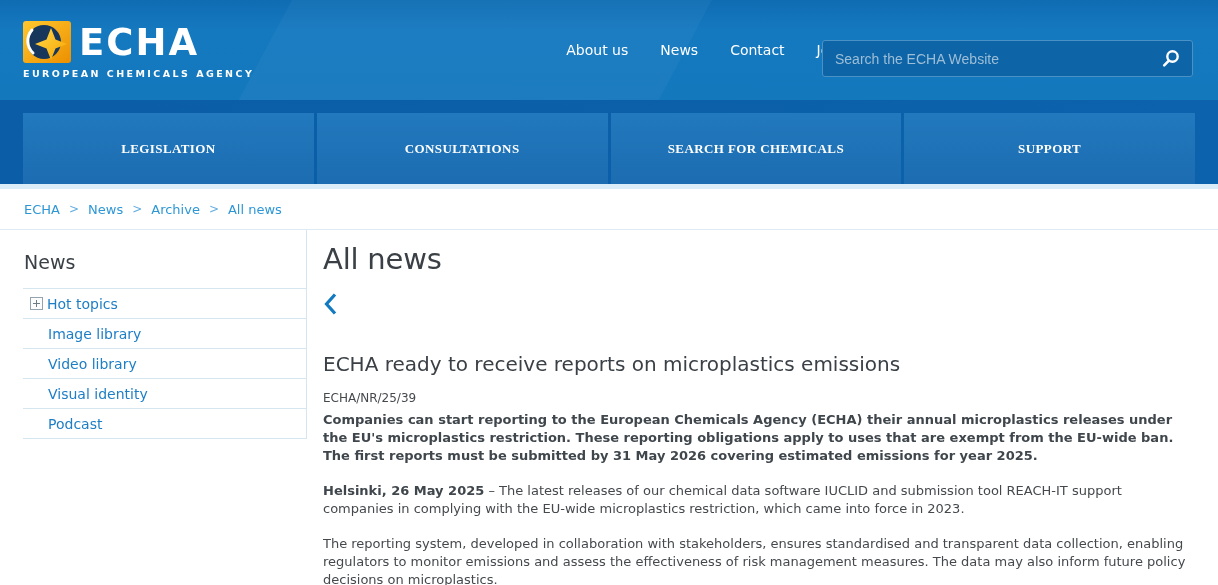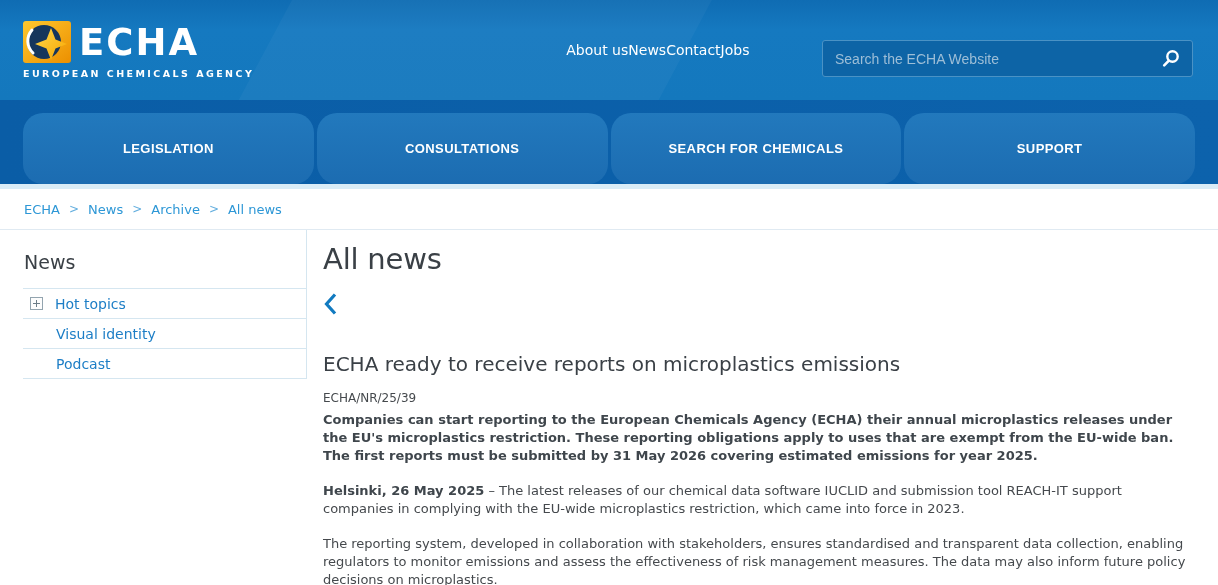--- a/index.html
+++ b/index.html
@@ -27,21 +27,21 @@
   .logo { display: flex; flex-direction: column; margin-left: 23px; cursor: pointer; }
   .logo-row { display: flex; align-items: flex-end; gap: 8px; }
   .logo-acronym {
     color: #ffffff; font-weight: bold; font-size: 37px; line-height: 40px;
     letter-spacing: 2px;
   }
   .logo-tagline {
     color: #ffffff; font-weight: bold; font-size: 9.5px; letter-spacing: 2.45px;
     margin-top: 5px; white-space: nowrap;
   }
-  .top-nav { display: flex; margin-left: 312px; align-items: center; }
+  .top-nav { display: flex; gap: 32px; margin-left: 312px; align-items: center; }
   .top-nav-link { color: #ffffff; font-size: 14px; cursor: pointer; white-space: nowrap; }
   .search-box {
     position: absolute; right: 25px; top: 40px;
     width: 371px; height: 37px;
     background: #0d64a6;
     border: 1px solid #4a92c5;
     border-radius: 3px;
     display: flex; align-items: center;
   }
   .search-input {
@@ -56,24 +56,24 @@
   .main-nav {
     height: 84px;
     background: linear-gradient(90deg, #0a5da6 0%, #0c62ac 100%);
     padding: 13px 23px 0 23px;
     display: flex;
     gap: 3px;
   }
   .nav-tab {
     flex: 1;
     border: none;
-    border-radius: 20px;
+    border-radius: 0;
     background: linear-gradient(180deg, #2279bd 0%, #1c6cb1 100%);
     color: #ffffff;
-    font-family: Liberation Sans, sans-serif;
+    font-family: Liberation Serif, serif;
     font-size: 13px;
     font-weight: bold;
     letter-spacing: 0.4px;
     cursor: pointer;
     text-align: center;
   }
   .nav-strip { height: 5px; background: #d9ecf7; }
 
   
   .breadcrumb {
@@ -96,21 +96,20 @@
     align-self: flex-start;
   }
   .sidebar-title { font-size: 19px; color: #3a4046; font-weight: 400; padding-left: 1px; }
   .sidebar-list { list-style: none; margin-top: 15px; border-bottom: 1px solid #d5e6f0; }
   .sidebar-item {
     border-top: 1px solid #d5e6f0;
     height: 30px;
     display: flex; align-items: center;
     cursor: pointer;
     font-size: 14px;
-    gap: 8px;
   }
   .sidebar-item .expander {
     width: 13px; height: 13px;
     border: 1px solid #93a4af;
     margin-left: 7px;
     position: relative;
     cursor: pointer;
     background: #fdfdfd;
     flex-shrink: 0;
   }
@@ -206,20 +205,28 @@
 
   <aside class="sidebar">
     <h2 class="sidebar-title">News</h2>
     <ul class="sidebar-list">
       <li class="sidebar-item">
         <span class="expander"></span>
         <a class="sidebar-link">Hot topics</a>
       </li>
       <li class="sidebar-item">
         <span class="spacer"></span>
+        <a class="sidebar-link">Image library</a>
+      </li>
+      <li class="sidebar-item">
+        <span class="spacer"></span>
+        <a class="sidebar-link">Video library</a>
+      </li>
+      <li class="sidebar-item">
+        <span class="spacer"></span>
         <a class="sidebar-link">Visual identity</a>
       </li>
       <li class="sidebar-item">
         <span class="spacer"></span>
         <a class="sidebar-link">Podcast</a>
       </li>
     </ul>
   </aside>
 
   <main class="article">

